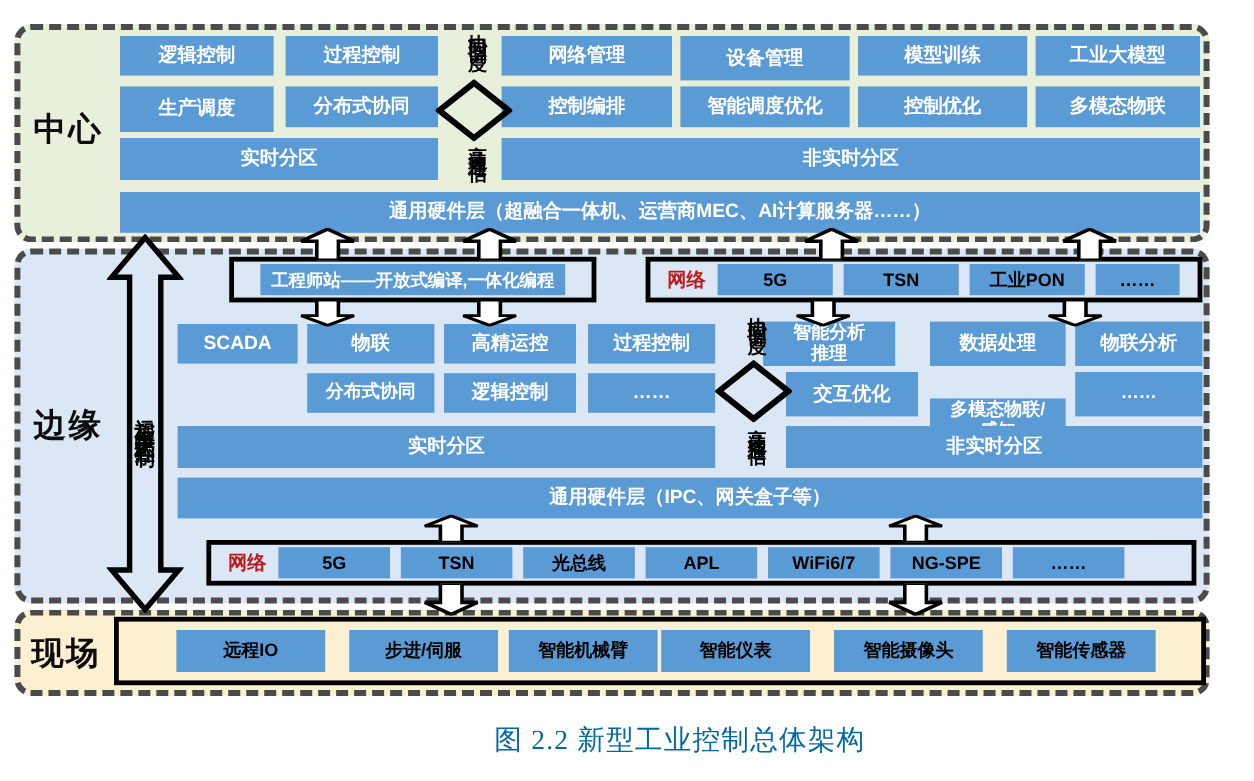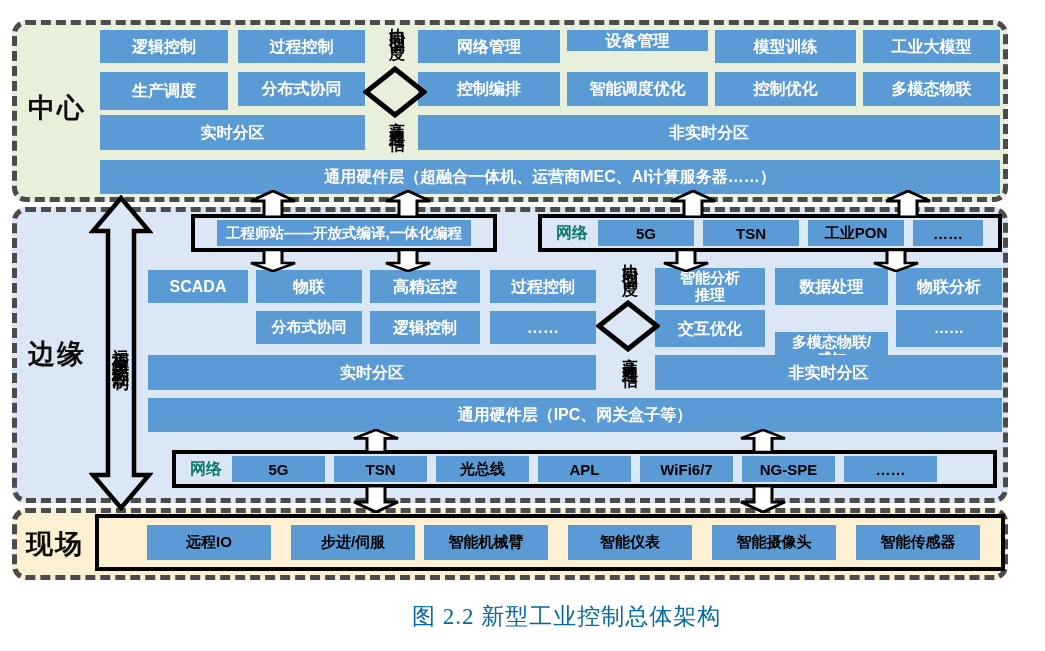--- a/index.html
+++ b/index.html
@@ -12,21 +12,21 @@
   .band-edge{left:12px;top:207px;width:996px;height:296px;background:#dbe7f4;}
   .band-field{left:12px;top:508px;width:996px;height:72px;background:#fcefd2;}
   .blabel{position:absolute;font-size:27px;font-weight:bold;color:#0d0d0d;z-index:3;letter-spacing:2px;}
   .box{
     position:absolute;background:#5b9bd5;color:#ffffff;font-weight:bold;
     display:flex;align-items:center;justify-content:center;text-align:center;
     font-size:15px;line-height:1.1;z-index:2;box-sizing:border-box;
   }
   .box.big{font-size:16px;}
   .frame{position:absolute;border:4px solid #000;box-sizing:border-box;z-index:2;display:flex;align-items:center;}
-  .frame .netlabel{font-size:16px;font-weight:bold;color:#0f766e;margin:0 10px 0 14px;white-space:nowrap;}
+  .frame .netlabel{font-size:16px;font-weight:bold;color:#b91c1c;margin:0 10px 0 14px;white-space:nowrap;}
   .netbox{
     background:#5b9bd5;color:#000000;font-weight:bold;font-size:15px;height:26px;
     display:flex;align-items:center;justify-content:center;margin-right:9px;box-sizing:border-box;
   }
   .station-inner{
     background:#5b9bd5;color:#fff;font-weight:bold;font-size:14.5px;flex:1;height:26px;margin:0 22px;
     display:flex;align-items:center;justify-content:center;white-space:nowrap;text-align:center;
   }
   .vtext{
     position:absolute;writing-mode:vertical-rl;text-orientation:upright;
@@ -48,29 +48,29 @@
   <div class="band band-edge"></div>
   <div class="band band-field"></div>
 
   <div class="blabel" style="left:28px;top:90px;">中心</div>
   <div class="blabel" style="left:28px;top:336px;">边缘</div>
   <div class="blabel" style="left:26px;top:526px;">现场</div>
 
   <div class="box big" style="left:100px;top:30px;width:128px;height:33px;">逻辑控制</div>
   <div class="box big" style="left:238px;top:30px;width:127px;height:33px;">过程控制</div>
   <div class="box big" style="left:418px;top:30px;width:142px;height:33px;">网络管理</div>
-  <div class="box big" style="left:567px;top:30px;width:141px;height:21px;">设备管理</div>
+  <div class="box big" style="left:567px;top:30px;width:141px;height:37px;">设备管理</div>
   <div class="box big" style="left:715px;top:30px;width:141px;height:33px;">模型训练</div>
   <div class="box big" style="left:863px;top:30px;width:137px;height:33px;">工业大模型</div>
 
   <div class="box big" style="left:100px;top:72px;width:128px;height:38px;">生产调度</div>
   <div class="box big" style="left:238px;top:72px;width:127px;height:34px;">分布式协同</div>
   <div class="box big" style="left:418px;top:72px;width:142px;height:34px;">控制编排</div>
   <div class="box big" style="left:567px;top:72px;width:141px;height:34px;">智能调度优化</div>
-  <div class="box big" style="left:715px;top:72px;width:141px;height:34px;">控制优化</div>
+  <div class="box big" style="left:715px;top:72px;width:141px;height:34px;text-decoration:underline;">控制优化</div>
   <div class="box big" style="left:863px;top:72px;width:137px;height:34px;">多模态物联</div>
 
   <div class="box big" style="left:100px;top:115px;width:265px;height:35px;">实时分区</div>
   <div class="box big" style="left:418px;top:115px;width:582px;height:35px;">非实时分区</div>
   <div class="box big" style="left:100px;top:160px;width:900px;height:34px;">通用硬件层（超融合一体机、运营商MEC、AI计算服务器……）</div>
 
   <div class="vtext" style="left:386px;top:15px;height:94px;font-size:16px;letter-spacing:5px;">协同调度</div>
   <div class="vtext" style="left:386px;top:108px;height:100px;font-size:16px;letter-spacing:5px;">高速通信</div>
   <svg class="diamond" style="left:363px;top:66px;" width="64" height="52" viewBox="0 0 64 52">
     <polygon points="32,3 61,26 32,49 3,26" fill="none" stroke="#000" stroke-width="5"></polygon>
@@ -89,21 +89,21 @@
   </div>
 
   <div class="box" style="left:148px;top:270px;width:100px;height:33px;font-size:16px;">SCADA</div>
   <div class="box" style="left:256px;top:270px;width:106px;height:33px;font-size:16px;">物联</div>
   <div class="box" style="left:370px;top:270px;width:110px;height:33px;font-size:16px;">高精运控</div>
   <div class="box" style="left:490px;top:270px;width:106px;height:33px;font-size:16px;">过程控制</div>
   <div class="box" style="left:256px;top:311px;width:106px;height:33px;">分布式协同</div>
   <div class="box" style="left:370px;top:311px;width:110px;height:33px;font-size:16px;">逻辑控制</div>
   <div class="box" style="left:490px;top:311px;width:106px;height:33px;font-size:16px;">……</div>
 
-  <div class="box" style="left:655px;top:268px;width:110px;height:37px;">
+  <div class="box" style="left:636px;top:268px;width:110px;height:37px;">
       <span style="max-width:68px;">智能分析推理</span>
     </div>
   <div class="box" style="left:775px;top:268px;width:113px;height:37px;font-size:16px;">数据处理</div>
   <div class="box" style="left:896px;top:268px;width:106px;height:37px;font-size:16px;">物联分析</div>
   <div class="box" style="left:655px;top:310px;width:110px;height:37px;font-size:16px;">交互优化</div>
   <div class="box" style="left:775px;top:310px;width:113px;height:37px;margin-top:22px;">
       <span style="max-width:92px;">多模态物联/感知</span>
     </div>
   <div class="box" style="left:896px;top:310px;width:106px;height:37px;">……</div>
 
@@ -124,21 +124,21 @@
     <div class="netbox" style="width:93px;">光总线</div>
     <div class="netbox" style="width:93px;">APL</div>
     <div class="netbox" style="width:93px;">WiFi6/7</div>
     <div class="netbox" style="width:93px;">NG-SPE</div>
     <div class="netbox" style="width:93px;">……</div>
   </div>
 
   <div class="frame" style="left:95px;top:514px;width:910px;height:57px;padding-left:48px;">
     <div class="netbox" style="width:124px;height:35px;margin-right:20px;">远程IO</div>
     <div class="netbox" style="width:124px;height:35px;">步进/伺服</div>
-    <div class="netbox" style="width:124px;height:35px;margin-right:20px;">智能机械臂</div>
+    <div class="netbox" style="width:124px;height:35px;margin-right:3px;">智能机械臂</div>
     <div class="netbox" style="width:124px;height:35px;margin-right:20px;">智能仪表</div>
     <div class="netbox" style="width:124px;height:35px;margin-right:20px;">智能摄像头</div>
     <div class="netbox" style="width:124px;height:35px;margin-right:0;">智能传感器</div>
   </div>
 
   <svg class="arrow" style="left:89px;top:195px;" width="64" height="316" viewBox="0 0 64 316">
     <polygon points="32,3 4,36 19,36 19,280 4,280 32,313 60,280 45,280 45,36 60,36" fill="#dbe7f4" stroke="#000" stroke-width="4.5" stroke-linejoin="miter"></polygon>
   </svg>
   <div class="vtext" style="left:109px;top:266px;height:166px;font-size:17px;letter-spacing:4px;justify-content:center;">远程集中式控制</div>
 

